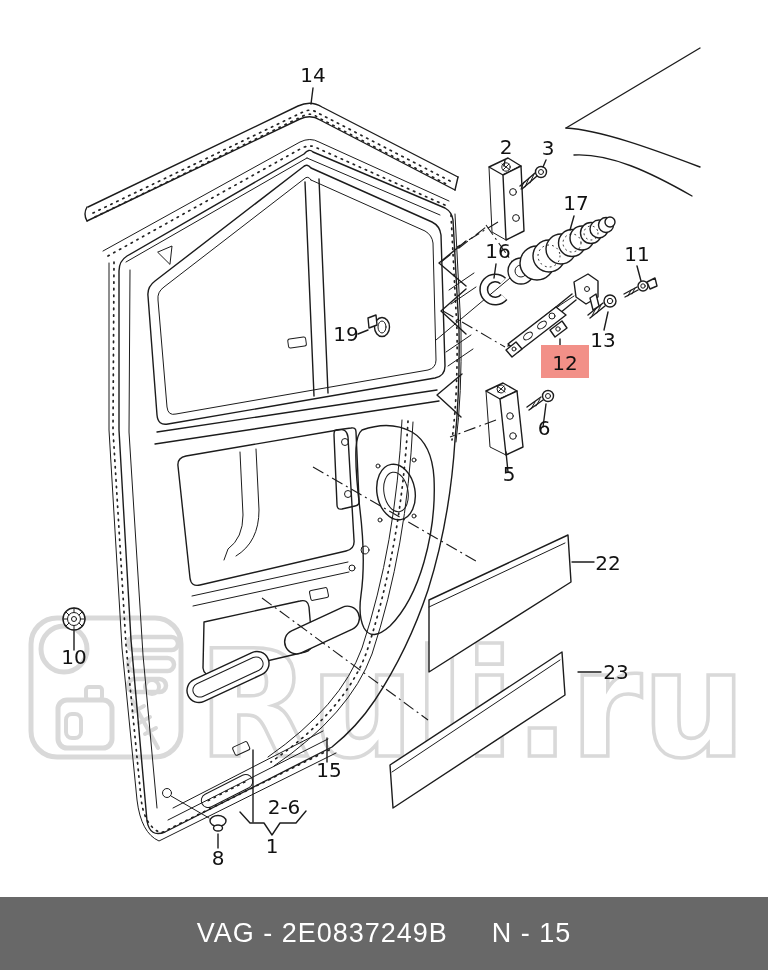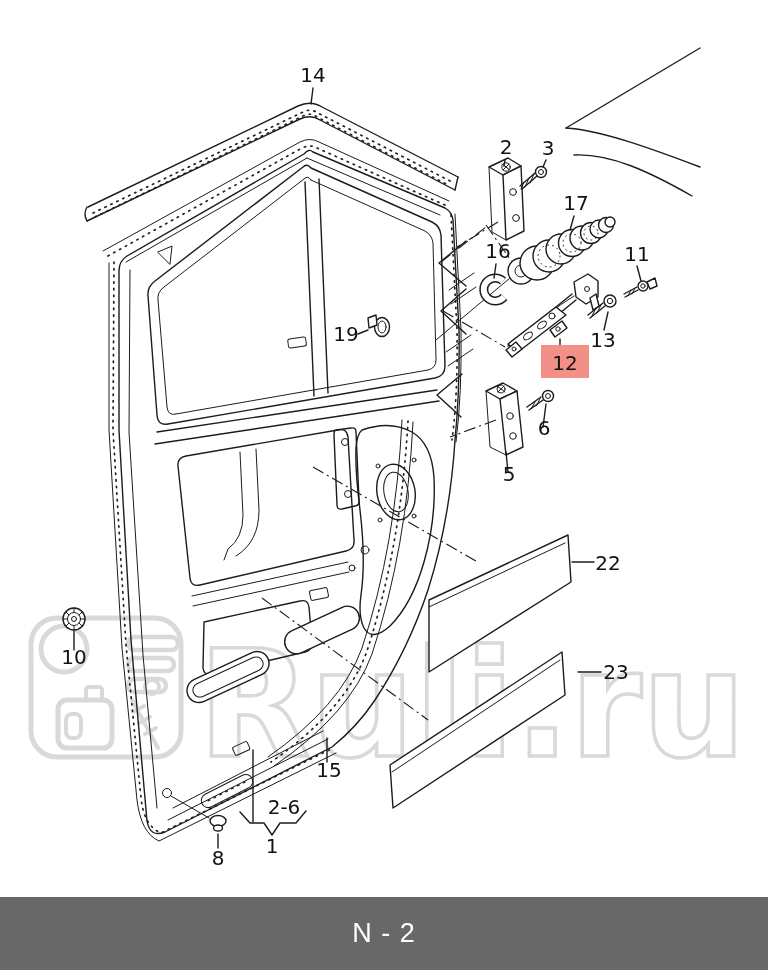--- a/index.html
+++ b/index.html
@@ -280,14 +280,15 @@
     <text class="plabel" x="616" y="679">23</text>
     <text class="plabel" x="329" y="777">15</text>
     <text class="plabel" x="284" y="814">2-6</text>
     <text class="plabel" x="272" y="853">1</text>
     <text class="plabel" x="218" y="865">8</text>
   </g>
 </svg>
 </div>
 
 <div class="footer">
-  <span>N - 2</span>
+  <span>VAG - 2E0837249B</span>
+  <span>N - 15</span>
 </div>
 
 </body></html>

